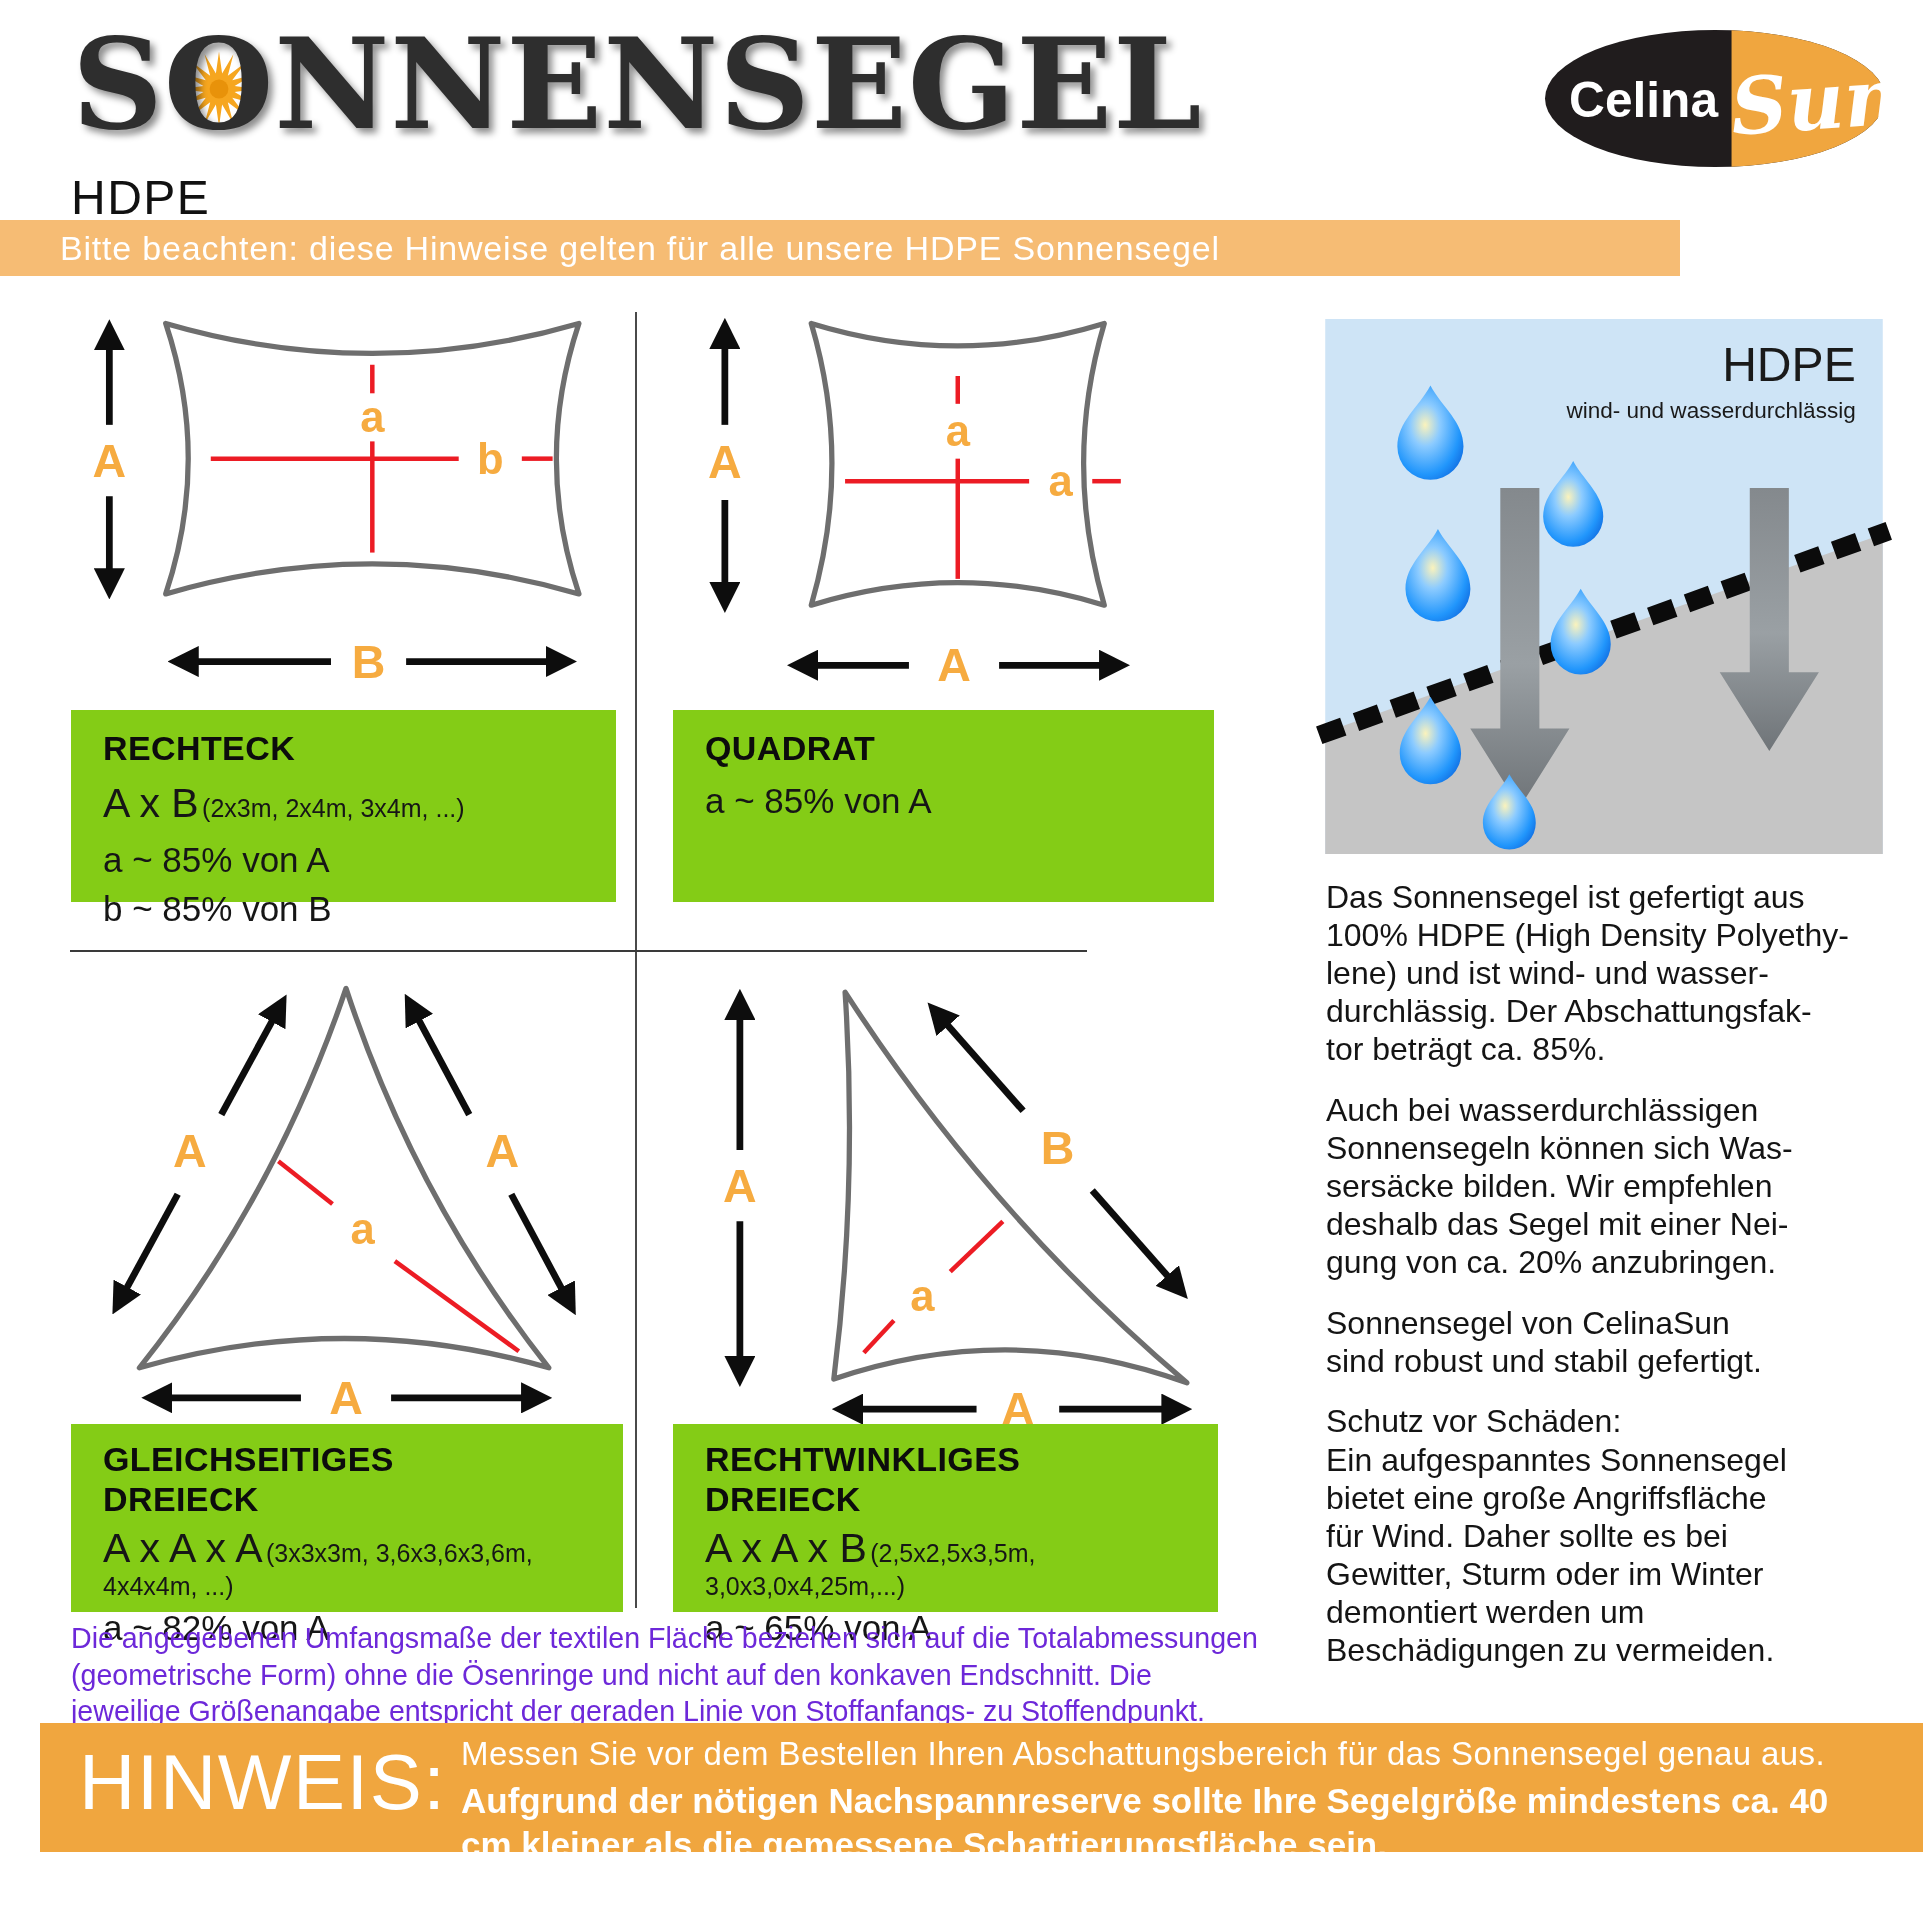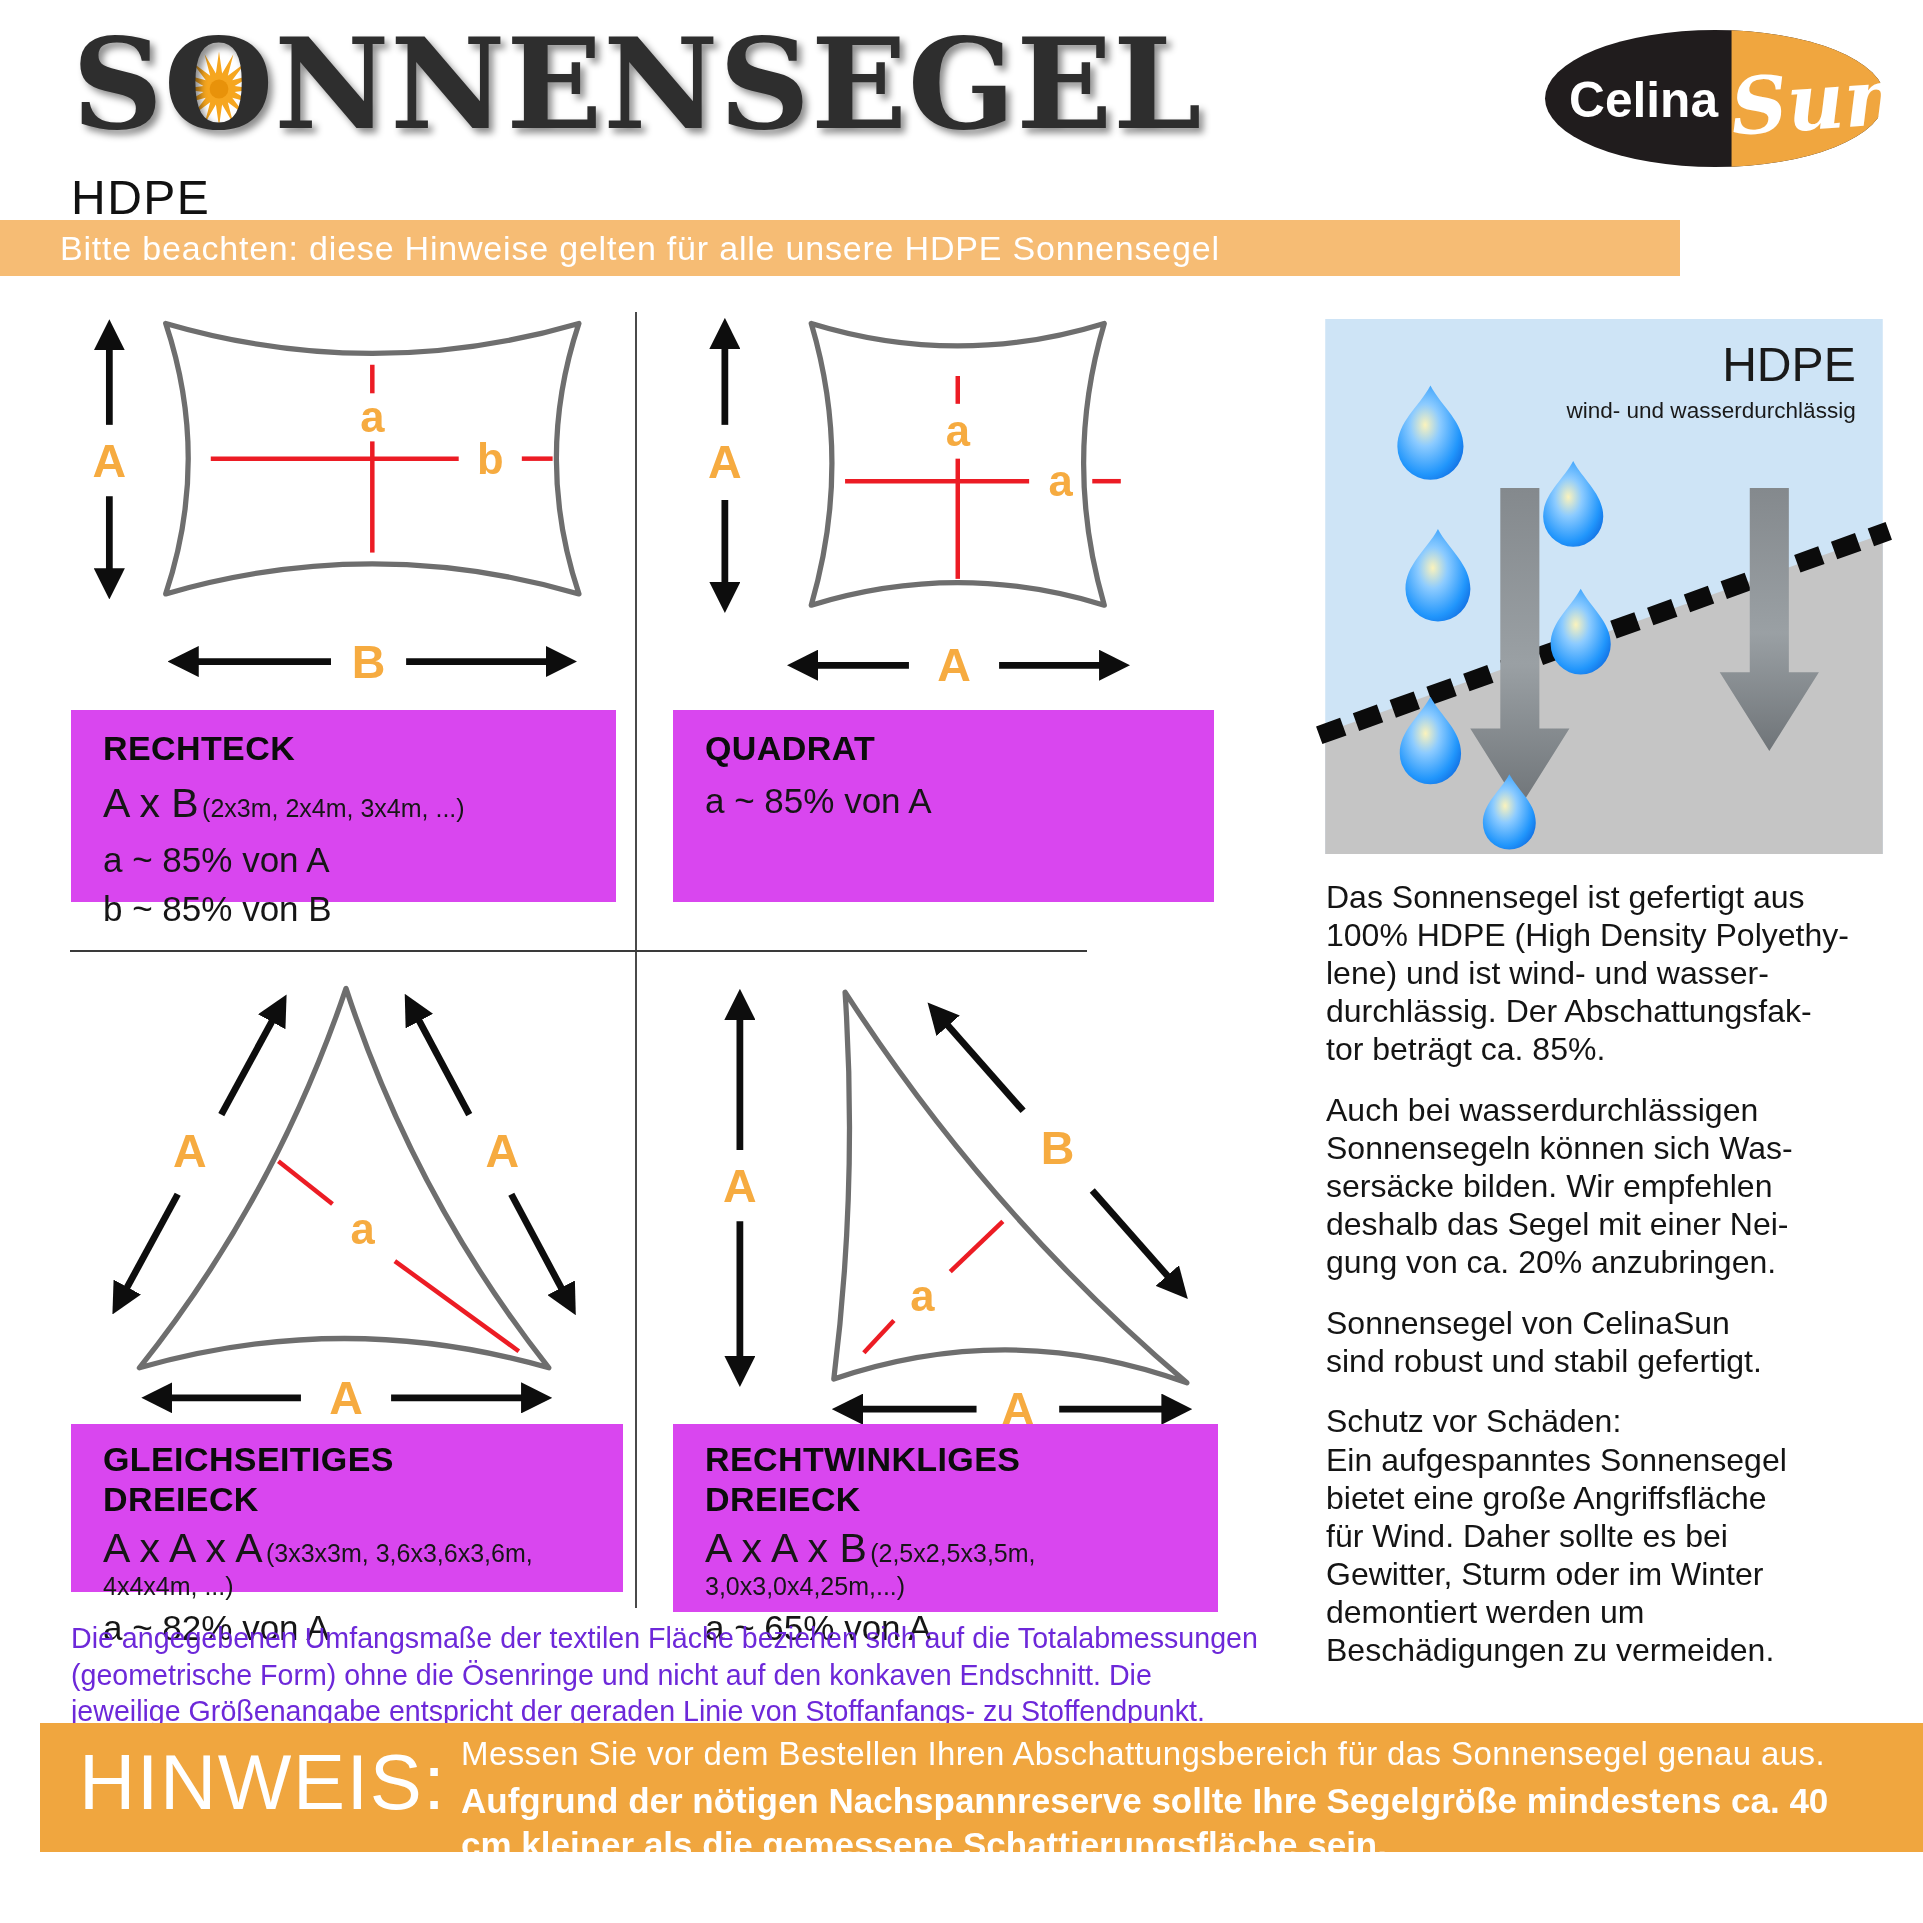--- a/index.html
+++ b/index.html
@@ -39,21 +39,21 @@
 
   
   .sail{fill:#ffffff;stroke:#6e6e6e;stroke-width:7;stroke-linejoin:round;}
   .arrow{stroke:#0d0d0d;stroke-width:9;fill:none;}
   .redline{stroke:#EC1C24;stroke-width:6;fill:none;}
   .lbl{fill:#F6AB40;font-family:"Liberation Sans",sans-serif;font-weight:bold;font-size:62px;
        text-anchor:middle;dominant-baseline:central;}
   .lbl-sm{font-size:58px;}
 
   
-  .gbox{background:#d946ef;padding:18px 0 0 32px;box-sizing:border-box;}
+  .gbox{background:#84cc16;padding:18px 0 0 32px;box-sizing:border-box;}
   .gbox .btitle{
     font-weight:800;font-size:34px;line-height:1.18;letter-spacing:0.4px;color:#0c0c0c;
     white-space:pre-line;margin:0;
   }
   .gbox .formula-row{margin-top:12px;font-weight:300;color:#161616;}
   .gbox .formula{font-size:41px;}
   .gbox .sizes{font-size:25px;margin-top:14px;}
   .gbox .facts{margin-top:7.5px;font-weight:300;font-size:35px;color:#161616;
                line-height:1.4;white-space:pre-line;}
 
@@ -233,21 +233,21 @@
     <line class="arrow" x1="530" y1="595" x2="695" y2="595" marker-end="url(#ah)"></line>
   </g>
   <text class="lbl" x="475" y="595">A</text>
   <g>
     <line class="redline" x1="270" y1="520" x2="310" y2="477"></line>
     <line class="redline" x1="385" y1="412" x2="455" y2="345"></line>
   </g>
   <text class="lbl lbl-sm" x="348" y="444">a</text>
 </svg>
 
-<div class="abs gbox" style="left:71px;top:1424px;width:552px;height:168px;padding-top:15px;">
+<div class="abs gbox" style="left:71px;top:1424px;width:552px;height:188px;padding-top:15px;">
   <div class="btitle">GLEICHSEITIGES
 DREIECK</div>
   <div class="formula-row" style="margin-top:6px;">
     <span class="formula">A x A x A</span>
     <span class="sizes">(3x3x3m, 3,6x3,6x3,6m, 4x4x4m, ...)</span>
   </div>
   <div class="facts" style="margin-top:1.5px;">a ~ 82% von A</div>
 </div>
 
 <div class="abs gbox" style="left:673px;top:1424px;width:545px;height:188px;padding-top:15px;">

